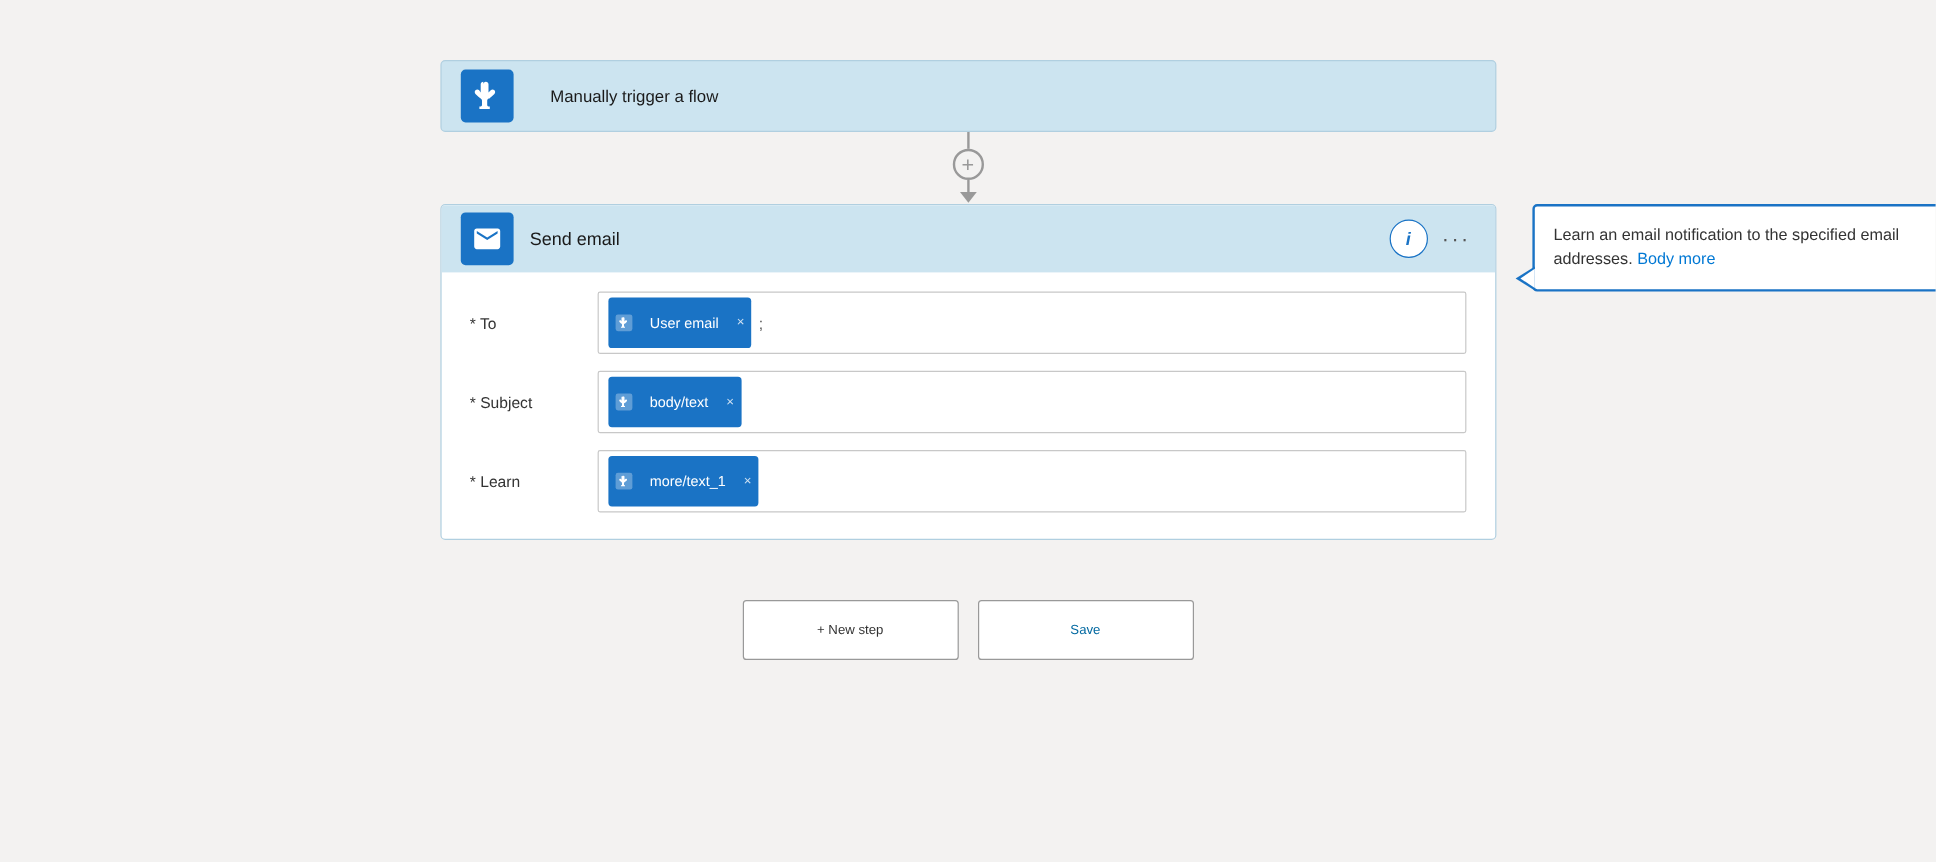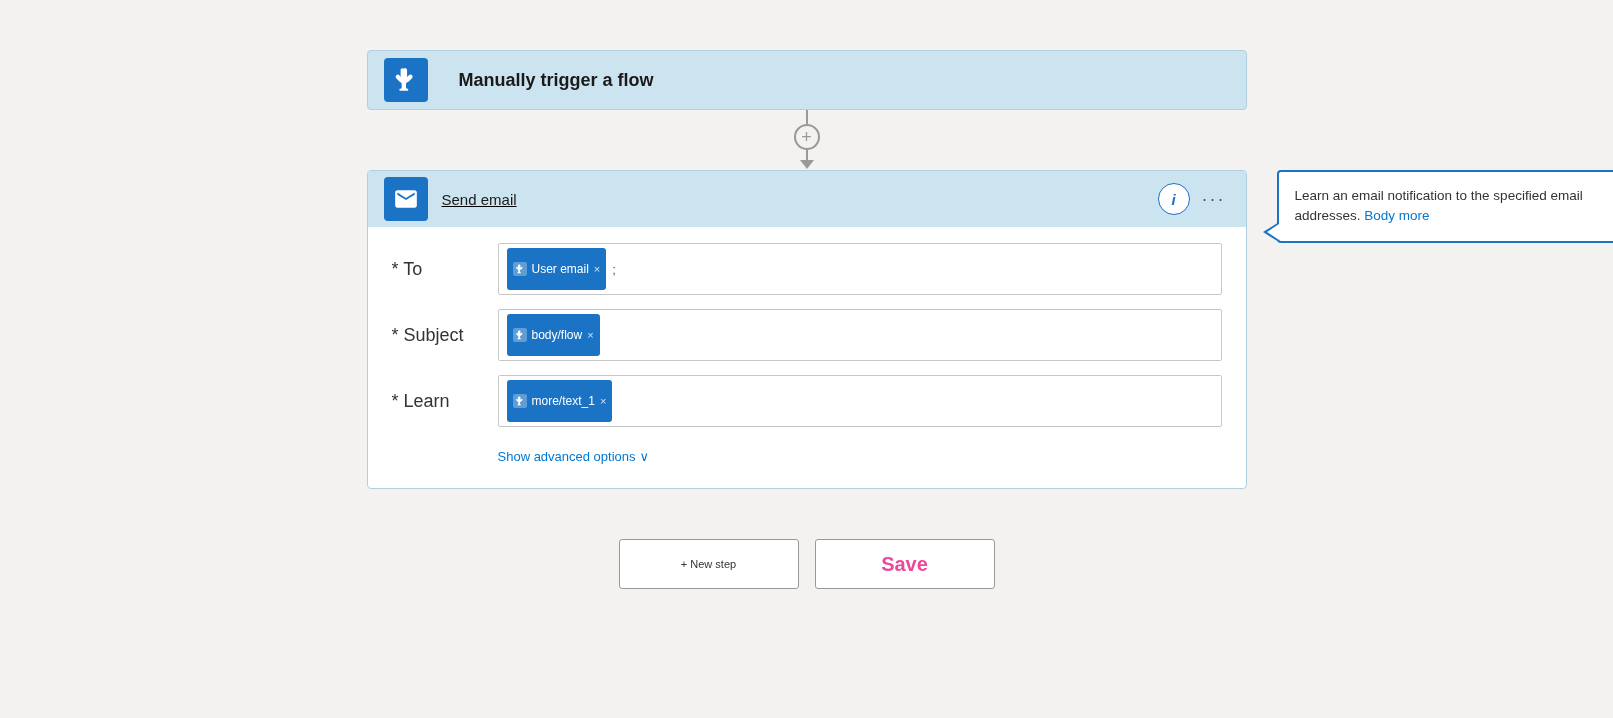--- a/index.html
+++ b/index.html
@@ -57,23 +57,23 @@
       flex-shrink: 0;
     }
 
     .trigger-icon svg {
       width: 26px;
       height: 26px;
       fill: white;
     }
 
     .trigger-label {
-      font-size: 18px;
+      font-size: 14px;
       color: #1a1a1a;
-      font-weight: 700;
+      font-weight: 400;
       padding-left: 17px;
     }
 
     
     .connector {
       display: flex;
       flex-direction: column;
       align-items: center;
       height: 60px;
       position: relative;
@@ -140,21 +140,20 @@
       height: 56px;
       padding: 0 16px;
       gap: 14px;
       justify-content: space-between;
     }
 
     .email-header-left {
       display: flex;
       align-items: center;
       gap: 14px;
-      text-decoration: underline;
     }
 
     .email-icon {
       width: 44px;
       height: 44px;
       background: #1a73c5;
       border-radius: 4px;
       display: flex;
       align-items: center;
       justify-content: center;
@@ -214,21 +213,21 @@
 
     .field-row {
       display: flex;
       align-items: center;
       margin-bottom: 14px;
       gap: 16px;
     }
 
     .field-label {
       width: 90px;
-      font-size: 18px;
+      font-size: 13px;
       color: #333;
       flex-shrink: 0;
     }
 
     .field-input {
       flex: 1;
       border: 1px solid #c8c8c8;
       border-radius: 2px;
       background: #fff;
       min-height: 34px;
@@ -239,21 +238,21 @@
     }
 
     .token-chip {
       background: #1a73c5;
       color: white;
       border-radius: 3px;
       padding: 14px 6px;
       font-size: 12px;
       display: flex;
       align-items: center;
-      gap: 5px;
+      gap: 15px;
       white-space: nowrap;
     }
 
     .token-chip .chip-icon {
       width: 14px;
       height: 14px;
       background: rgba(255,255,255,0.3);
       border-radius: 2px;
       display: flex;
       align-items: center;
@@ -346,27 +345,26 @@
       align-items: center;
       justify-content: center;
     }
 
     .btn-save {
       width: 180px;
       height: 50px;
       border: 1.5px solid #999;
       border-radius: 3px;
       background: white;
-      font-size: 20px;
-      color: #ec4899;
-      cursor: pointer;
-      display: flex;
-      align-items: center;
-      justify-content: center;
-      font-weight: bold;
+      font-size: 11px;
+      color: #0369a1;
+      cursor: pointer;
+      display: flex;
+      align-items: center;
+      justify-content: center;
     }
   </style>
 </head>
 <body>
 
 <div class="canvas">
   <div class="flow-container">
 
     <div class="trigger-block">
       <div class="trigger-icon">
@@ -429,45 +427,41 @@
 
           <div class="field-row">
             <div class="field-label">* Subject</div>
             <div class="field-input">
               <div class="token-chip">
                 <div class="chip-icon">
                   <svg viewBox="0 0 24 24" width="10" height="10" fill="white">
                       <path d="M9 3C9 1.9 9.9 1 11 1s2 .9 2 2v6.29l1.71-1.71c.78-.78 2.05-.78 2.83 0 .78.78.78 2.05 0 2.83L15 12.83c-.48.48-.99.87-1.54 1.19L13 14l-.02.01C12.35 14.34 12 15 12 15.73V19c0 .55.45 1 1 1h1v2H6v-2h1c.55 0 1-.45 1-1v-3.27c0-.73-.35-1.39-.98-1.72L7 14c-.55-.32-1.06-.71-1.54-1.19L3 10.41c-.78-.78-.78-2.05 0-2.83.78-.78 2.05-.78 2.83 0L7 9.29V3c0-1.1.9-2 2-2z"></path>
                     </svg>
                 </div>
-                <span>body/flow</span>
+                <span>body/text</span>
                 <span class="close-x">×</span>
               </div>
             </div>
           </div>
 
           <div class="field-row">
             <div class="field-label">* Learn</div>
             <div class="field-input">
               <div class="token-chip">
                 <div class="chip-icon">
                   <svg viewBox="0 0 24 24" width="10" height="10" fill="white">
                       <path d="M9 3C9 1.9 9.9 1 11 1s2 .9 2 2v6.29l1.71-1.71c.78-.78 2.05-.78 2.83 0 .78.78.78 2.05 0 2.83L15 12.83c-.48.48-.99.87-1.54 1.19L13 14l-.02.01C12.35 14.34 12 15 12 15.73V19c0 .55.45 1 1 1h1v2H6v-2h1c.55 0 1-.45 1-1v-3.27c0-.73-.35-1.39-.98-1.72L7 14c-.55-.32-1.06-.71-1.54-1.19L3 10.41c-.78-.78-.78-2.05 0-2.83.78-.78 2.05-.78 2.83 0L7 9.29V3c0-1.1.9-2 2-2z"></path>
                     </svg>
                 </div>
                 <span>more/text_1</span>
                 <span class="close-x">×</span>
               </div>
             </div>
           </div>
 
-          <div class="show-advanced">
-            <span>Show advanced options</span>
-            <span>∨</span>
-          </div>
         </div>
       </div>
     </div>
 
     <div class="bottom-buttons">
       <button class="btn-new-step">+ New step</button>
       <button class="btn-save">Save</button>
     </div>
 
   </div>

